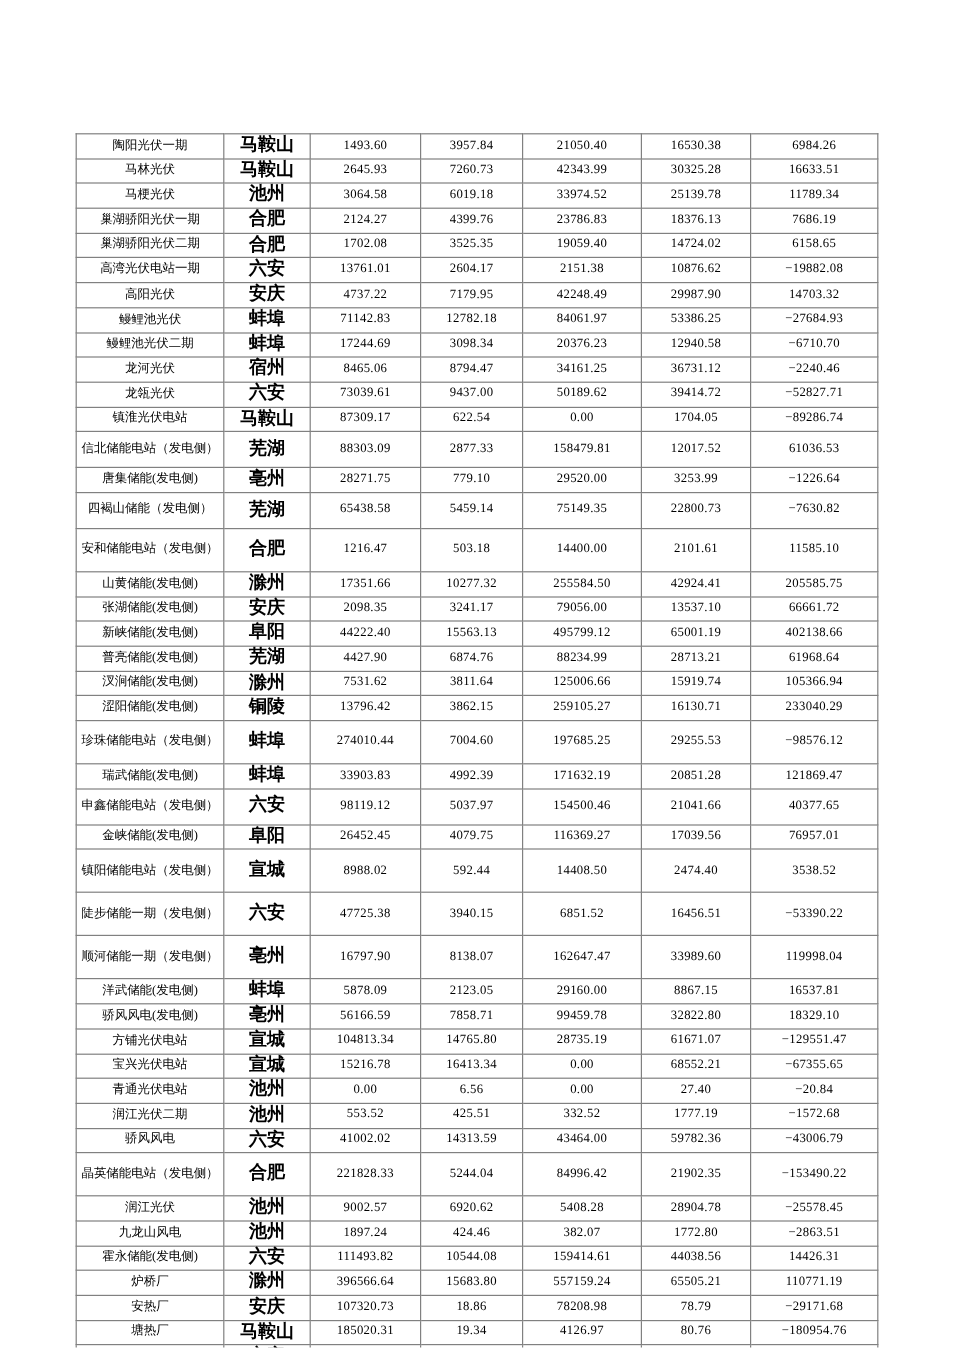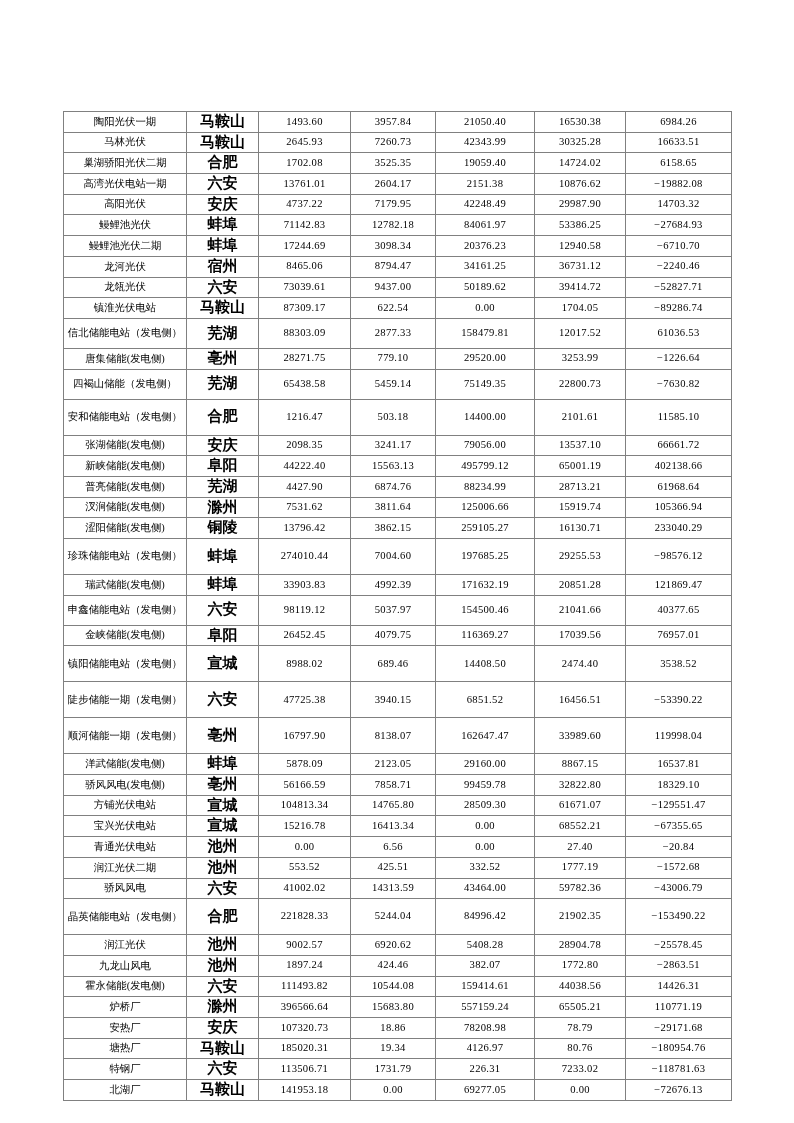--- a/index.html
+++ b/index.html
@@ -98,20 +98,38 @@
           <tr>
             <td class="name-cell">马林光伏</td>
             <td class="region-cell">马鞍山</td>
             <td class="num-cell">2645.93</td>
             <td class="num-cell">7260.73</td>
             <td class="num-cell">42343.99</td>
             <td class="num-cell">30325.28</td>
             <td class="num-cell">16633.51</td>
           </tr>
           <tr>
+            <td class="name-cell">马梗光伏</td>
+            <td class="region-cell">池州</td>
+            <td class="num-cell">3064.58</td>
+            <td class="num-cell">6019.18</td>
+            <td class="num-cell">33974.52</td>
+            <td class="num-cell">25139.78</td>
+            <td class="num-cell">11789.34</td>
+          </tr>
+          <tr>
+            <td class="name-cell">巢湖骄阳光伏一期</td>
+            <td class="region-cell">合肥</td>
+            <td class="num-cell">2124.27</td>
+            <td class="num-cell">4399.76</td>
+            <td class="num-cell">23786.83</td>
+            <td class="num-cell">18376.13</td>
+            <td class="num-cell">7686.19</td>
+          </tr>
+          <tr>
             <td class="name-cell">巢湖骄阳光伏二期</td>
             <td class="region-cell">合肥</td>
             <td class="num-cell">1702.08</td>
             <td class="num-cell">3525.35</td>
             <td class="num-cell">19059.40</td>
             <td class="num-cell">14724.02</td>
             <td class="num-cell">6158.65</td>
           </tr>
           <tr>
             <td class="name-cell">高湾光伏电站一期</td>
@@ -206,20 +224,29 @@
           <tr class="tall2">
             <td class="name-cell">安和储能电站（发电侧）</td>
             <td class="region-cell">合肥</td>
             <td class="num-cell">1216.47</td>
             <td class="num-cell">503.18</td>
             <td class="num-cell">14400.00</td>
             <td class="num-cell">2101.61</td>
             <td class="num-cell">11585.10</td>
           </tr>
           <tr>
+            <td class="name-cell">山黄储能(发电侧)</td>
+            <td class="region-cell">滁州</td>
+            <td class="num-cell">17351.66</td>
+            <td class="num-cell">10277.32</td>
+            <td class="num-cell">255584.50</td>
+            <td class="num-cell">42924.41</td>
+            <td class="num-cell">205585.75</td>
+          </tr>
+          <tr>
             <td class="name-cell">张湖储能(发电侧)</td>
             <td class="region-cell">安庆</td>
             <td class="num-cell">2098.35</td>
             <td class="num-cell">3241.17</td>
             <td class="num-cell">79056.00</td>
             <td class="num-cell">13537.10</td>
             <td class="num-cell">66661.72</td>
           </tr>
           <tr>
             <td class="name-cell">新峡储能(发电侧)</td>
@@ -290,21 +317,21 @@
             <td class="num-cell">26452.45</td>
             <td class="num-cell">4079.75</td>
             <td class="num-cell">116369.27</td>
             <td class="num-cell">17039.56</td>
             <td class="num-cell">76957.01</td>
           </tr>
           <tr class="tall2">
             <td class="name-cell">镇阳储能电站（发电侧）</td>
             <td class="region-cell">宣城</td>
             <td class="num-cell">8988.02</td>
-            <td class="num-cell">689.46</td>
+            <td class="num-cell">592.44</td>
             <td class="num-cell">14408.50</td>
             <td class="num-cell">2474.40</td>
             <td class="num-cell">3538.52</td>
           </tr>
           <tr class="tall2">
             <td class="name-cell">陡步储能一期（发电侧）</td>
             <td class="region-cell">六安</td>
             <td class="num-cell">47725.38</td>
             <td class="num-cell">3940.15</td>
             <td class="num-cell">6851.52</td>
@@ -336,21 +363,21 @@
             <td class="num-cell">7858.71</td>
             <td class="num-cell">99459.78</td>
             <td class="num-cell">32822.80</td>
             <td class="num-cell">18329.10</td>
           </tr>
           <tr>
             <td class="name-cell">方铺光伏电站</td>
             <td class="region-cell">宣城</td>
             <td class="num-cell">104813.34</td>
             <td class="num-cell">14765.80</td>
-            <td class="num-cell">28509.30</td>
+            <td class="num-cell">28735.19</td>
             <td class="num-cell">61671.07</td>
             <td class="num-cell">−129551.47</td>
           </tr>
           <tr>
             <td class="name-cell">宝兴光伏电站</td>
             <td class="region-cell">宣城</td>
             <td class="num-cell">15216.78</td>
             <td class="num-cell">16413.34</td>
             <td class="num-cell">0.00</td>
             <td class="num-cell">68552.21</td>

